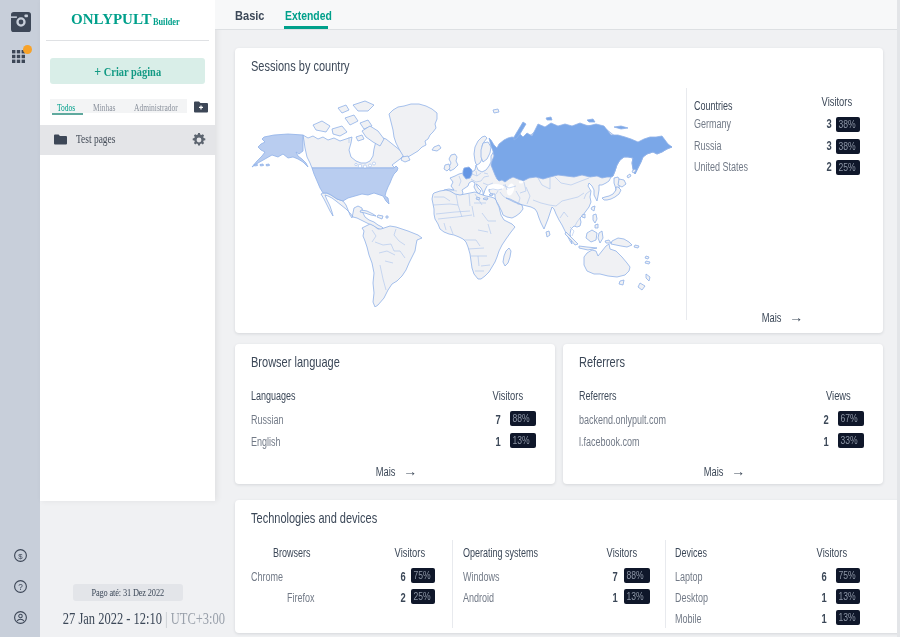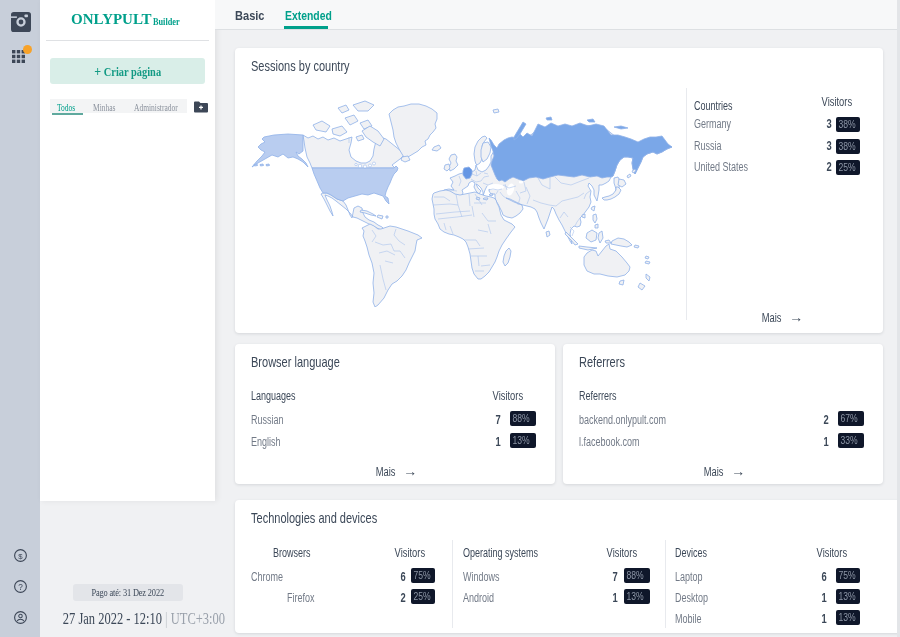--- a/index.html
+++ b/index.html
@@ -76,20 +76,29 @@
   <div class="abs" style="left:12px;top:113px;width:31px;height:2px;background:#5fa99e;"></div>
   <div class="abs" style="left:17px;top:102px;font-size:10px;color:#00a08b;"><span class="sx">Todos</span></div>
   <div class="abs" style="left:53px;top:102px;font-size:10px;color:#8b929d;"><span class="sx">Minhas</span></div>
   <div class="abs" style="left:94px;top:102px;font-size:10px;color:#8b929d;"><span class="sx">Administrador</span></div>
 
   <svg class="abs" style="left:154px;top:101px" width="14" height="12" viewBox="0 0 14 12">
     <path fill="#3d4757" d="M0,1.5 a1,1 0 0 1 1,-1 h4 l1.4,1.6 h6.6 a1,1 0 0 1 1,1 v7.4 a1,1 0 0 1 -1,1 h-12 a1,1 0 0 1 -1,-1 z"></path>
     <path stroke="#fff" stroke-width="1.2" d="M7,4.4 v4 M5,6.4 h4" fill="none"></path>
   </svg>
 
+  <div class="abs" style="left:0;top:125px;width:175px;height:30px;background:#e4e5e8;">
+    <svg class="abs" style="left:14px;top:9px" width="13" height="11" viewBox="0 0 13 11">
+      <path fill="#3d4757" d="M0,1.4 a1,1 0 0 1 1,-1 h3.6 l1.3,1.5 h6.1 a1,1 0 0 1 1,1 v6.7 a1,1 0 0 1 -1,1 h-11 a1,1 0 0 1 -1,-1 z"></path>
+    </svg>
+    <div class="abs" style="left:36px;top:8px;font-size:11.5px;color:#424a56;"><span class="sx" style="transform:scaleX(0.82);">Test pages</span></div>
+    <svg class="abs" style="left:152px;top:8px" width="14" height="14" viewBox="0 0 14 14">
+      <path fill="#5d6570" d="M7,0 l0.9,0 0.3,1.6 1.2,0.5 1.4,-0.9 1.3,1.3 -0.9,1.4 0.5,1.2 1.6,0.3 0,1.8 -1.6,0.3 -0.5,1.2 0.9,1.4 -1.3,1.3 -1.4,-0.9 -1.2,0.5 -0.3,1.6 -1.8,0 -0.3,-1.6 -1.2,-0.5 -1.4,0.9 -1.3,-1.3 0.9,-1.4 -0.5,-1.2 -1.6,-0.3 0,-1.8 1.6,-0.3 0.5,-1.2 -0.9,-1.4 1.3,-1.3 1.4,0.9 1.2,-0.5 0.3,-1.6 z M7,4.6 a2.4,2.4 0 1 0 0,4.8 a2.4,2.4 0 1 0 0,-4.8 z" fill-rule="evenodd"></path>
+    </svg>
+  </div>
 
   <div class="abs" style="left:33px;top:584px;width:110px;height:17px;background:#e3e5e9;border-radius:3px;text-align:center;line-height:17px;font-size:11px;color:#3c4858;white-space:nowrap;letter-spacing:-0.2px;"><span class="sxc" style="transform:scaleX(0.76);">Pago até: 31 Dez 2022</span></div>
   <div class="abs" style="left:0;top:610px;width:175px;text-align:center;font-size:16px;color:#3c4858;white-space:nowrap;"><span class="sxc" style="transform:scaleX(0.78);">27 Jan 2022 - 12:10 <span style="color:#c0c4ca;">|</span> <span style="color:#9aa1ab;">UTC+3:00</span></span></div>
 </div>
 
 <div id="topbar">
   <div class="abs" style="left:20px;top:8px;font-size:13px;font-weight:bold;color:#3c4858;"><span class="sx" style="transform:scaleX(0.85);">Basic</span></div>
   <div class="abs" style="left:70px;top:8px;font-size:13px;font-weight:bold;color:#00a08b;"><span class="sx" style="transform:scaleX(0.8);">Extended</span></div>
   <div class="abs" style="left:69px;top:26px;width:44px;height:3px;background:#00a08b;"></div>
 </div>
@@ -260,20 +269,21 @@
   <div class="abs num" style="left:16px;top:91px;width:250px;text-align:right;"><span class="sxr">1</span></div>
   <div class="chip" style="left:275px;top:89px;width:26px;height:15px;"><span class="sxc">13%</span></div>
   <div class="abs" style="left:0;top:118px;width:320px;text-align:center;">
     <span class="mais sxc">Mais</span><span class="arrow" style="margin-left:5px;">→</span>
   </div>
 </div>
 
 <div class="card" style="left:563px;top:344px;width:320px;height:140px;">
   <div class="cardtitle"><span class="sx" style="transform:scaleX(0.76);">Referrers</span></div>
   <div class="abs th" style="left:16px;top:45px;"><span class="sx">Referrers</span></div>
+  <div class="abs th" style="left:16px;top:45px;width:272px;text-align:right;"><span class="sxr">Views</span></div>
   <div class="abs lbl" style="left:16px;top:69px;"><span class="sx">backend.onlypult.com</span></div>
   <div class="abs num" style="left:16px;top:69px;width:250px;text-align:right;"><span class="sxr">2</span></div>
   <div class="chip" style="left:275px;top:67px;width:26px;height:15px;"><span class="sxc">67%</span></div>
   <div class="abs lbl" style="left:16px;top:91px;"><span class="sx">l.facebook.com</span></div>
   <div class="abs num" style="left:16px;top:91px;width:250px;text-align:right;"><span class="sxr">1</span></div>
   <div class="chip" style="left:275px;top:89px;width:26px;height:15px;"><span class="sxc">33%</span></div>
   <div class="abs" style="left:0;top:118px;width:320px;text-align:center;">
     <span class="mais sxc">Mais</span><span class="arrow" style="margin-left:5px;">→</span>
   </div>
 </div>

